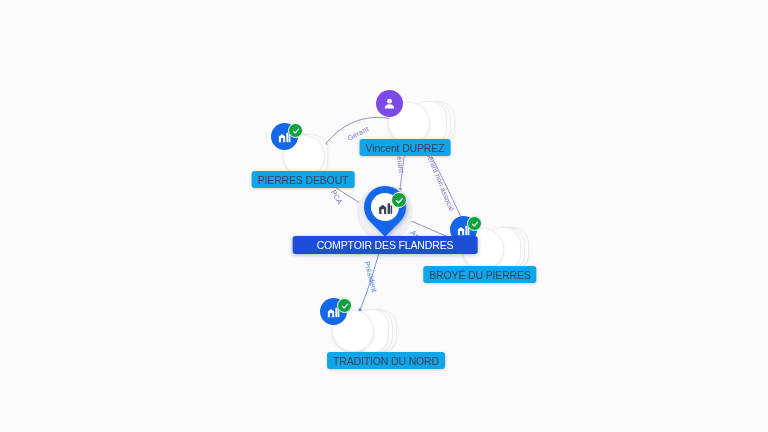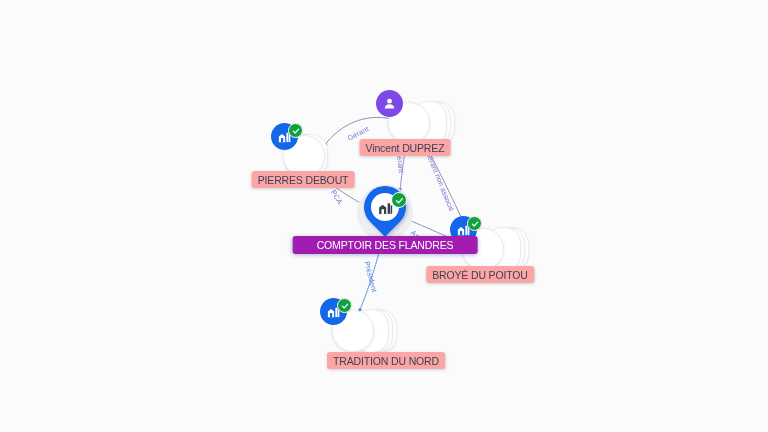--- a/index.html
+++ b/index.html
@@ -80,21 +80,21 @@
     display: flex;
     align-items: center;
     justify-content: center;
     box-shadow: 0 0 1px rgba(0,0,0,.25);
   }
 
   .node-label {
     position: absolute;
     transform: translateX(-50%);
     white-space: nowrap;
-    background: #fca5a5;
+    background: #0ea5e9;
     color: #3b4256;
     font-size: 10.5px;
     letter-spacing: -0.15px;
     padding: 2.5px 6px;
     border-radius: 3px;
     box-shadow: 0 1px 3px rgba(40,45,70,.20);
   }
 
   
   .pin-halo {
@@ -128,21 +128,21 @@
     left: 6px; top: -21px;
     width: 14px; height: 14px;
     border-radius: 50%;
     background: #11a03e;
     border: 1.8px solid #ffffff;
     display: flex;
     align-items: center;
     justify-content: center;
   }
   .node-label.selected {
-    background: #a21caf;
+    background: #1d4ed8;
     color: #ffffff;
     font-size: 10.5px;
     padding: 3px 24px;
     border-radius: 3px;
     box-shadow: 0 1px 4px rgba(20,60,140,.35);
   }
 
   .edge-label {
     position: absolute;
     white-space: nowrap;
@@ -243,21 +243,21 @@
           <rect x="19.2" y="9" width="2.2" height="12" fill="#ffffff"></rect>
           <rect x="6.3" y="14.5" width="3.6" height="6.5" fill="#1467e8"></rect>
         </svg>
       </div>
       <div class="check">
         <svg width="8" height="8" viewBox="0 0 24 24">
           <path d="M4 12.5 L9.5 18 L20 6.5" fill="none" stroke="#ffffff" stroke-width="3.4" stroke-linecap="round" stroke-linejoin="round"></path>
         </svg>
       </div>
     </div>
-    <div class="node-label" style="left:-2px; top:18px;">BROYÉ DU POITOU</div>
+    <div class="node-label" style="left:-2px; top:18px;">BROYÉ DU PIERRES</div>
   </div>
 
   <div class="node" style="left:352px; top:330px;">
     <div class="stack s3" style="left:9px;"></div>
     <div class="stack s2" style="left:5px;"></div>
     <div class="stack s1" style="left:1px;"></div>
     <div class="disc">
       <div class="badge-circle company">
         <svg width="15" height="15" viewBox="0 0 24 24">
           <path d="M3 21 L3 12 L8 8 L13 12 L13 21 Z" fill="#ffffff"></path>

